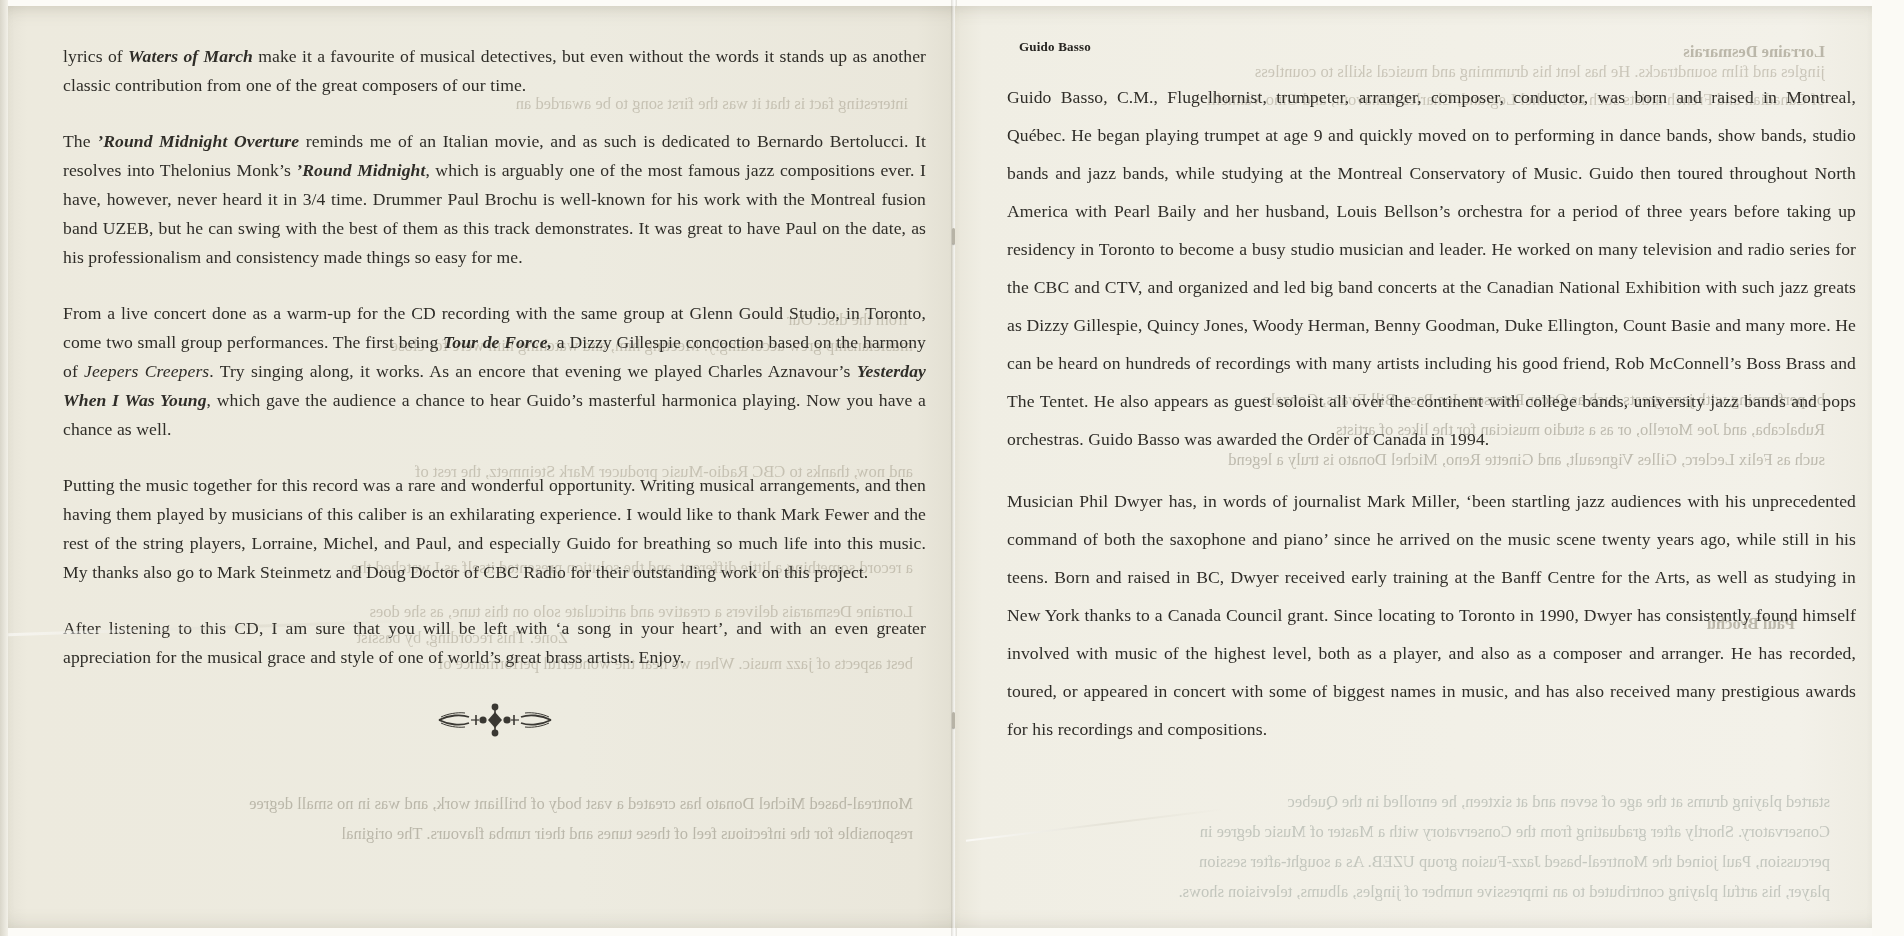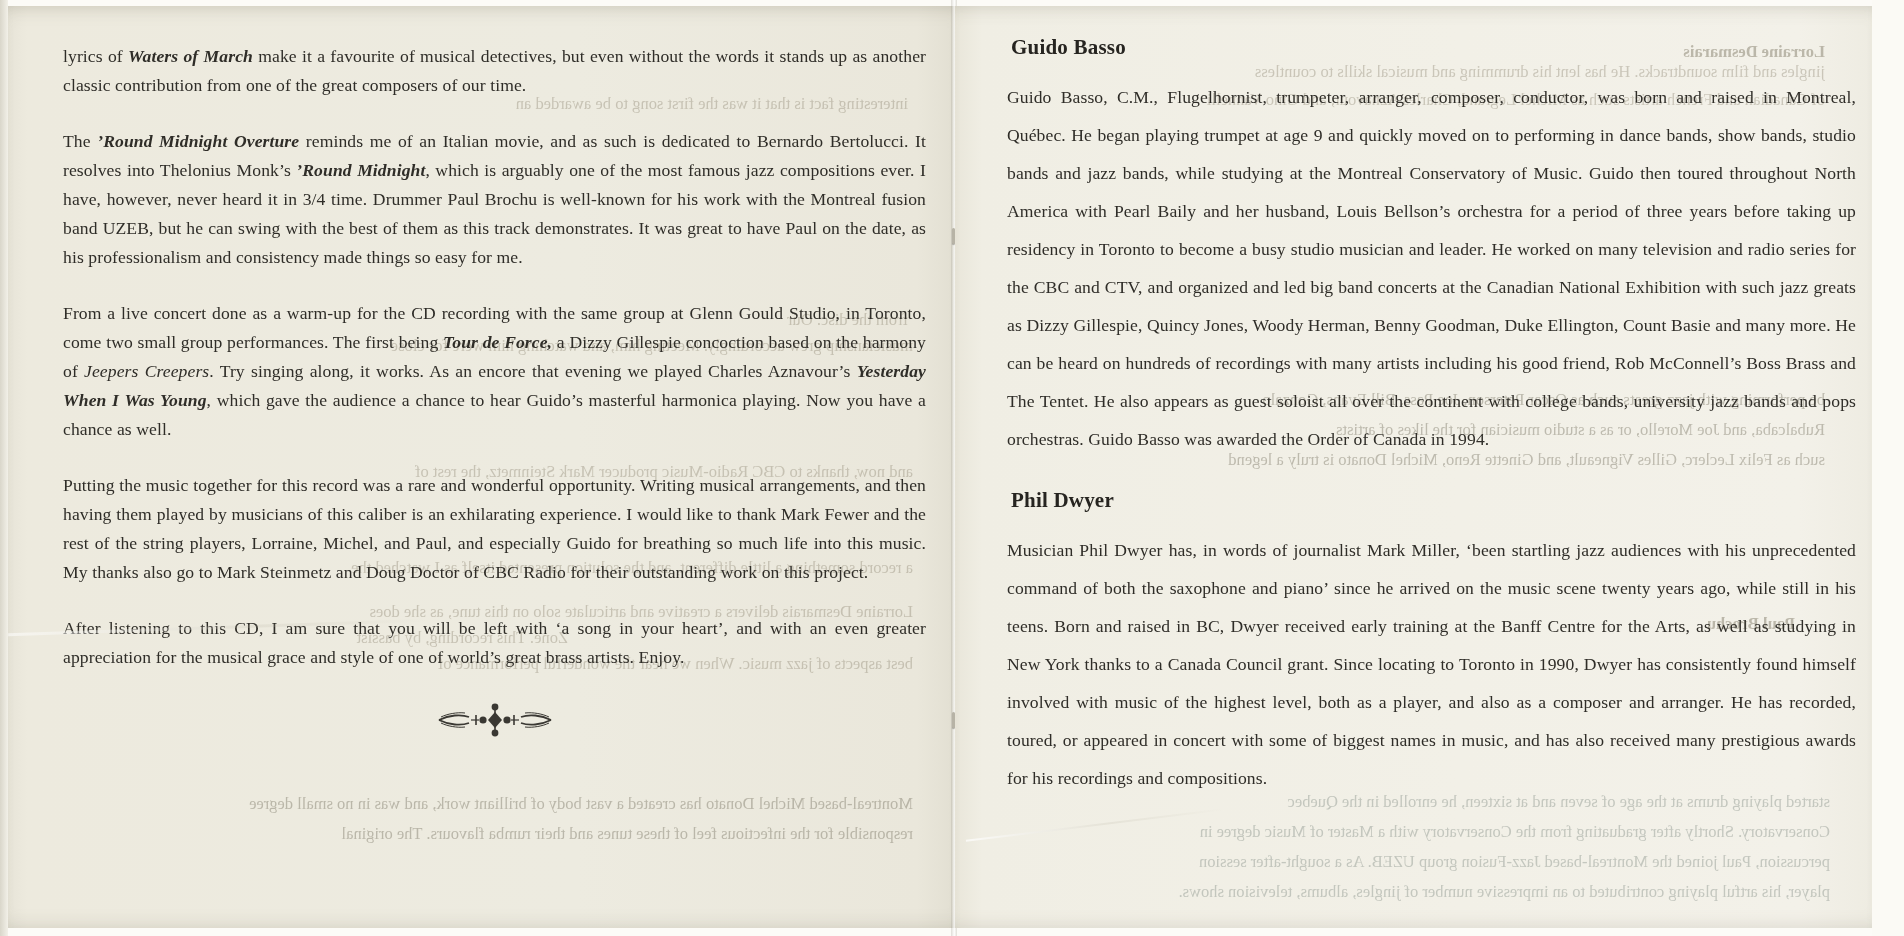--- a/index.html
+++ b/index.html
@@ -36,21 +36,21 @@
   .col-right{padding:30px 16px 0 52px;}
   .para{
     margin:0 0 27px 0;
     font-size:17.6px;line-height:29px;color:#2f2d28;
     text-align:justify;letter-spacing:.1px;font-family:Liberation Serif, serif;
   }
   .page-right .para{line-height:38px;margin-bottom:24px;}
   .i{font-style:italic;}
   .bi{font-weight:bold;font-style:italic;}
   h2.sec{
-    margin:0 0 20px 4px;font-size:21px;line-height:22px;color:#262420;
+    margin:0 0 20px 12px;font-size:13px;line-height:22px;color:#262420;
     font-weight:bold;letter-spacing:.2px;
   }
   h2.phil{margin-top:31px;}
   
   .ornament{width:100%;text-align:center;margin-top:16px;}
   .ornament svg{display:inline-block;}
   
   .ghost{
     position:absolute;transform:scaleX(-1);
     font-size:16.5px;line-height:28px;color:rgba(125,118,96,.34);
@@ -148,21 +148,20 @@
       <span class="ghost ghost-blue" style="top:782px;left:45px;width:830px;">started playing drums at the age of seven and at sixteen, he enrolled in the Quebec</span>
       <span class="ghost ghost-blue" style="top:812px;left:45px;width:830px;">Conservatory.  Shortly after graduating from the Conservatory with a Master of Music degree in</span>
       <span class="ghost ghost-blue" style="top:842px;left:45px;width:830px;">percussion, Paul joined the Montreal-based Jazz-Fusion group UZEB.  As a sought-after session</span>
       <span class="ghost ghost-blue" style="top:872px;left:45px;width:830px;">player, his artful playing contributed to an impressive number of jingles, albums, television shows.</span>
     </div>
 
     <div class="content col-right">
       <h2 class="sec">Guido Basso</h2>
       <p class="para">Guido Basso, C.M., Flugelhornist, trumpeter, arranger, composer, conductor, was born and raised in Montreal, Québec.  He began playing trumpet at age 9 and quickly moved on to performing in dance bands, show bands, studio bands and jazz bands, while studying at the Montreal Conservatory of Music.  Guido then  toured throughout North America with Pearl Baily and her husband, Louis Bellson’s orchestra for a period of three years before taking up residency in Toronto to become a busy studio musician and leader.  He worked on many television and radio series for the CBC and CTV, and organized and led big band concerts at the Canadian National Exhibition with such jazz greats as Dizzy Gillespie, Quincy Jones, Woody Herman, Benny Goodman, Duke Ellington, Count Basie and many more.  He can be heard on hundreds of recordings with many artists including his good friend, Rob McConnell’s Boss Brass and The Tentet.  He also appears as guest soloist all over the continent with college bands, university jazz bands and pops orchestras. Guido Basso was awarded the Order of Canada in 1994.</p>
 
-      <h2 class="sec phil">Phil Dwyer</h2>
       <p class="para">Musician Phil Dwyer has, in words of journalist Mark Miller, ‘been startling jazz audiences with his unprecedented command of both the saxophone and piano’ since he arrived on the music scene twenty years ago, while still in his teens. Born and raised in BC, Dwyer received early training at the Banff Centre for the Arts, as well as studying in New York thanks to a Canada Council grant. Since locating to Toronto in 1990, Dwyer has consistently found himself involved with music of the highest level, both as a player, and also as a composer and arranger. He has recorded, toured, or appeared in concert with some of biggest names in music, and has also received many prestigious awards for his recordings and compositions.</p>
     </div>
 
     <div class="crease" style="left:10px;top:818px;width:260px;height:2px;background:linear-gradient(90deg,rgba(255,255,255,.7),rgba(190,185,168,.22) 55%,transparent);transform:rotate(-7deg);"></div>
   </div>
 
   <div class="edge-strip" style="left:0;width:8px;background:linear-gradient(90deg,#d9d6ca,#f2f0e8);"></div>
   <div class="edge-strip" style="left:1872px;width:32px;background:#fbfaf5;"></div>
 </div>
 

